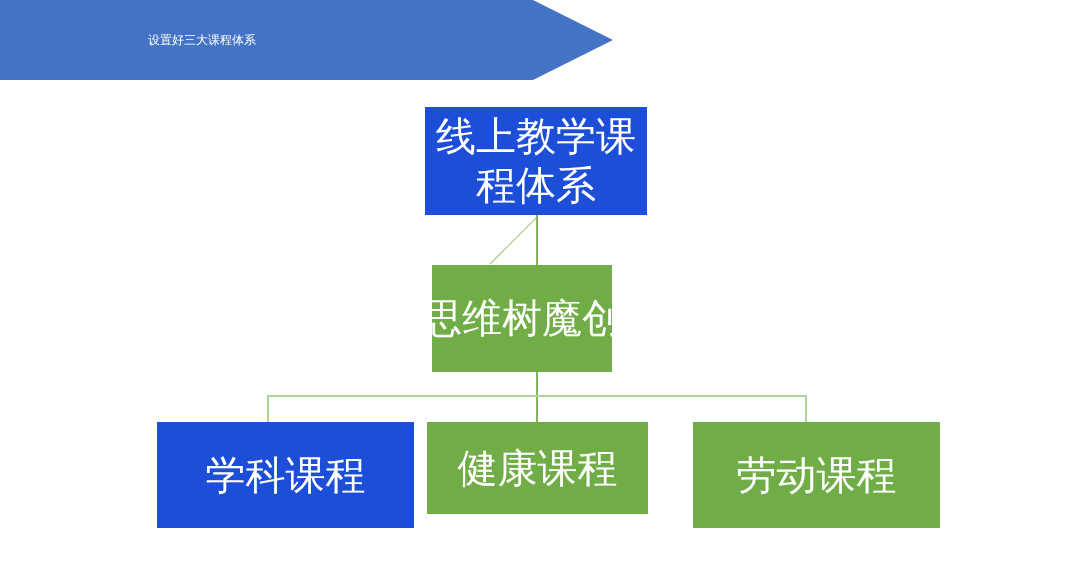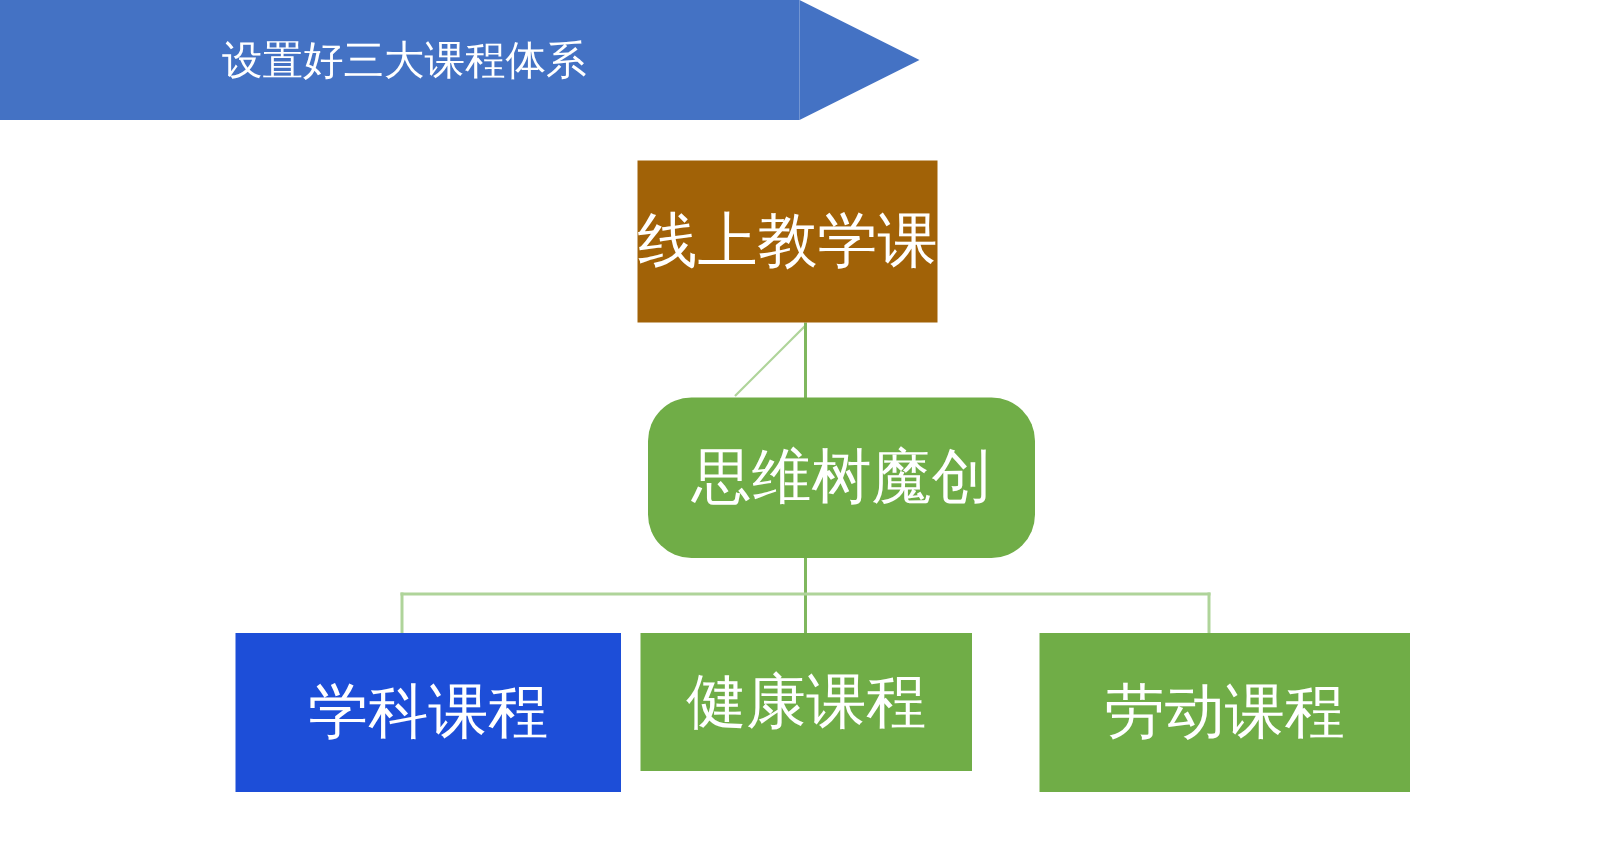--- a/index.html
+++ b/index.html
@@ -29,21 +29,21 @@
     width: 0; height: 0;
     border-top: 40px solid transparent;
     border-bottom: 40px solid transparent;
     border-left: 80px solid #4472C4;
   }
   .banner-title {
     position: absolute;
     left: 148px; top: 0;
     height: 80px;
     line-height: 80px;
-    font-size: 27px;
+    font-size: 12px;
     color: #ffffff;
     white-space: nowrap;
   }
 
   
   .connectors {
     position: absolute;
     left: 0; top: 0;
     width: 1080px; height: 572px;
     pointer-events: none;
@@ -57,28 +57,27 @@
     align-items: center;
     justify-content: center;
     color: #ffffff;
     text-align: center;
     font-size: 40px;
     line-height: 1.22;
     white-space: nowrap;
   }
   .node-root {
     left: 425px; top: 107px;
-    width: 200px; height: 108px;
-    background: #a16207;
+    width: 222px; height: 108px;
+    background: #1d4ed8;
   }
   .node-trunk {
     left: 432px; top: 265px;
-    width: 258px; height: 107px;
+    width: 180px; height: 107px;
     background: #70AD47;
-    border-radius: 29px;
   }
   .node-child-1 { left: 157px; top: 422px; width: 257px; height: 106px; background: #1d4ed8; }
   .node-child-2 { left: 427px; top: 422px; width: 221px; height: 92px; background: #70AD47; }
   .node-child-3 { left: 693px; top: 422px; width: 247px; height: 106px; background: #70AD47; }
 </style>
 </head>
 <body>
 
 <div class="canvas">
 
@@ -90,20 +89,21 @@
     <line x1="537" y1="217" x2="490" y2="264" stroke="#AFD49A" stroke-width="1.5"></line>
     <line x1="537" y1="215" x2="537" y2="266" stroke="#7FB75E" stroke-width="2"></line>
     <line x1="537" y1="372" x2="537" y2="422" stroke="#7FB75E" stroke-width="2"></line>
     <line x1="267" y1="396" x2="807" y2="396" stroke="#AFD49A" stroke-width="2"></line>
     <line x1="268" y1="395" x2="268" y2="422" stroke="#AFD49A" stroke-width="2"></line>
     <line x1="806" y1="395" x2="806" y2="422" stroke="#AFD49A" stroke-width="2"></line>
   </svg>
 
   <div class="node node-root">
     <span>线上教学课</span>
+    <span>程体系</span>
   </div>
 
   <div class="node node-trunk">
     <span>思维树魔创</span>
   </div>
 
   <div class="node node-child-1">
     <span>学科课程</span>
   </div>
   <div class="node node-child-2">

